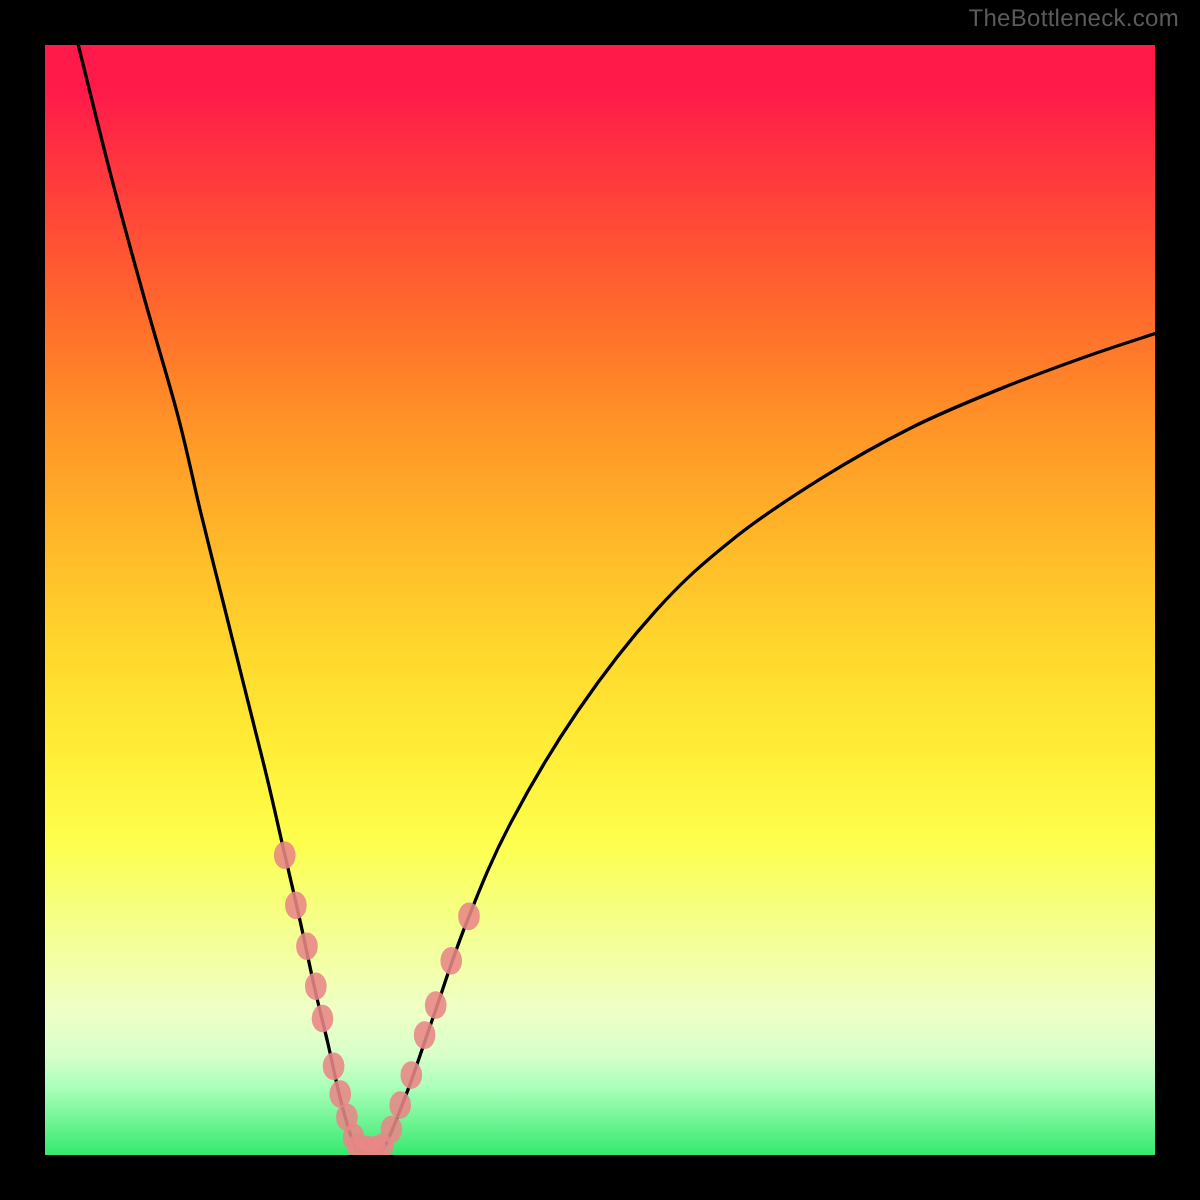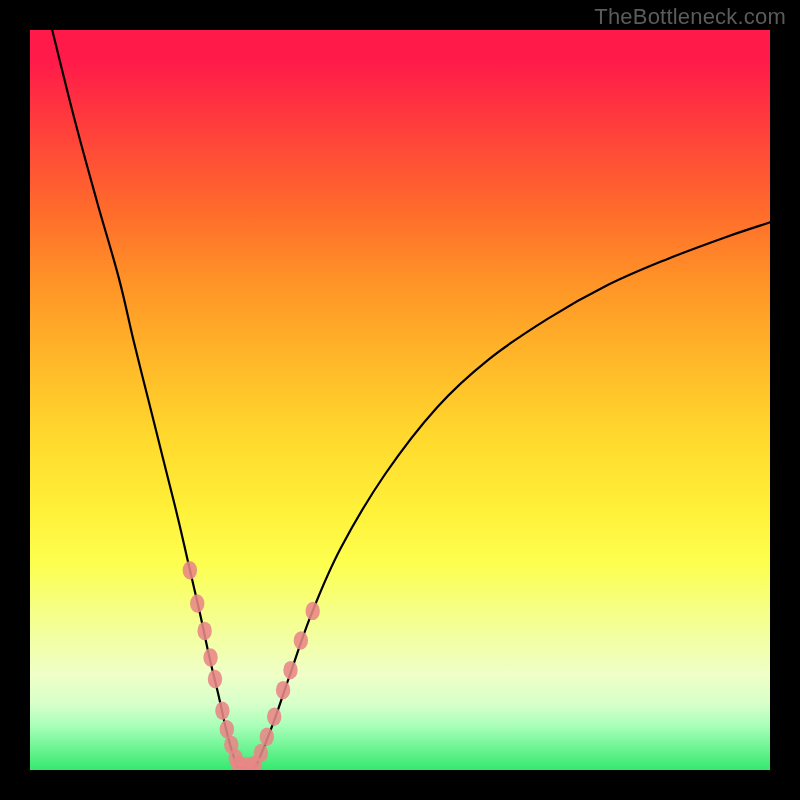--- a/index.html
+++ b/index.html
@@ -8,21 +8,21 @@
     width: 800px;
     height: 800px;
     background: #000;
     position: relative;
   }
   .watermark {
     position: absolute;
     top: 4px;
     right: 14px;
     font-family: Arial, Helvetica, sans-serif;
-    font-size: 22px;
+    font-size: 16px;
     color: #5b5b5b;
     font-weight: 500;
     letter-spacing: 0.2px;
     z-index: 10;
   }
   .plot-frame {
     position: absolute;
     left: 30px;
     top: 30px;
     width: 740px;

